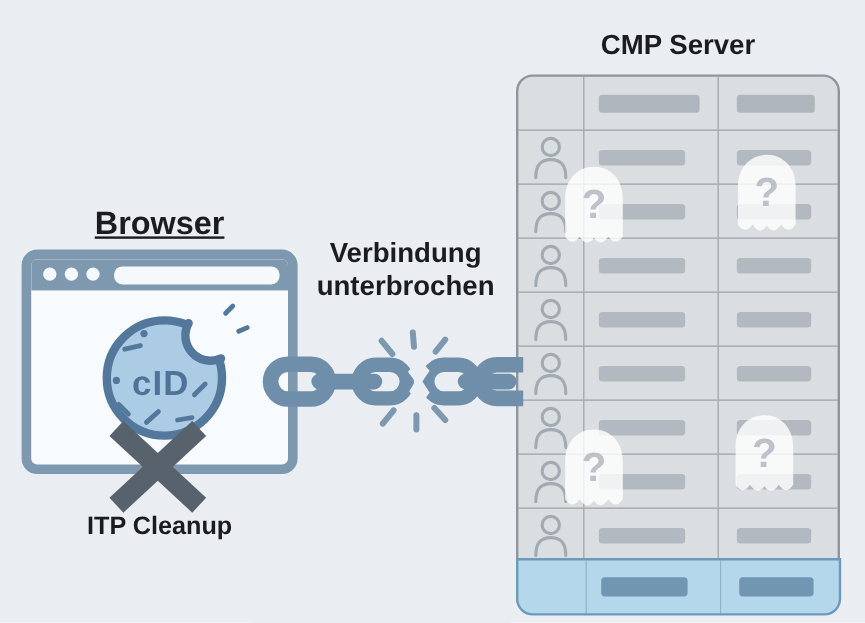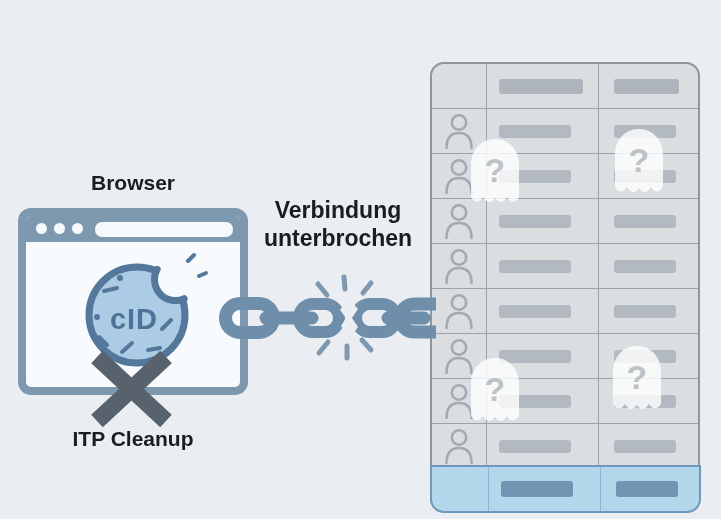--- a/index.html
+++ b/index.html
@@ -7,21 +7,21 @@
     --cookie-fill:#accce5; --cookie-stroke:#54789c; --cookie-text:#4e7398;
     --x-color:#57626c; --table-bg:#dbdee1; --table-border:#8e969d;
     --grid:#9ba2a9; --bar:#b3b9c0; --bar-dark:#aeb5bc;
     --footer-bg:#b4d7ec; --footer-bar:#7196b3; --footer-border:#6e99ba;
     --ghost-q:#b8bdc3; --window-bg:#f8fbfd;
   }
   html,body{margin:0;padding:0;}
   .canvas{position:relative;width:721px;height:519px;background:var(--bg);
     font-family:"Liberation Sans",sans-serif;overflow:hidden;}
   .label{position:absolute;color:var(--ink);font-weight:bold;text-align:center;}
-  .browser-title{left:18px;top:171px;width:230px;font-size:21px;}
+  .browser-title{left:18px;top:171px;width:230px;font-size:27px;text-decoration:underline;}
   .server-title{left:430px;top:24px;width:270px;font-size:23px;}
   .conn-status{left:250px;top:197px;width:176px;font-size:23px;line-height:1.2;}
   .itp-caption{left:38px;top:427px;width:190px;font-size:21px;}
 
   
   .bwindow{position:absolute;left:18px;top:208px;width:230px;height:187px;
     box-sizing:border-box;border:8px solid var(--slate);border-radius:13px;
     background:var(--window-bg);overflow:hidden;}
   .topbar{position:absolute;left:0;top:0;right:0;height:26px;background:var(--slate);}
   .dot{position:absolute;top:7px;width:11px;height:11px;border-radius:50%;background:#f6f9fb;}
@@ -69,20 +69,21 @@
   .burst{stroke:var(--slate);stroke-width:5;stroke-linecap:round;}
   .ghost-body{fill:rgba(255,255,255,0.8);}
   .ghost-q{fill:var(--ghost-q);font-size:34px;font-weight:bold;text-anchor:middle;opacity:.9;}
 </style>
 </head>
 <body>
 
 <div class="canvas">
 
   <div class="label browser-title">Browser</div>
+  <div class="label server-title">CMP Server</div>
   <div class="label itp-caption">ITP Cleanup</div>
   <div class="label conn-status">Verbindung unterbrochen</div>
 
   <div class="bwindow">
     <div class="topbar">
       <span class="dot" style="left:10px"></span>
       <span class="dot" style="left:28px"></span>
       <span class="dot" style="left:46px"></span>
       <span class="addr"></span>
     </div>

